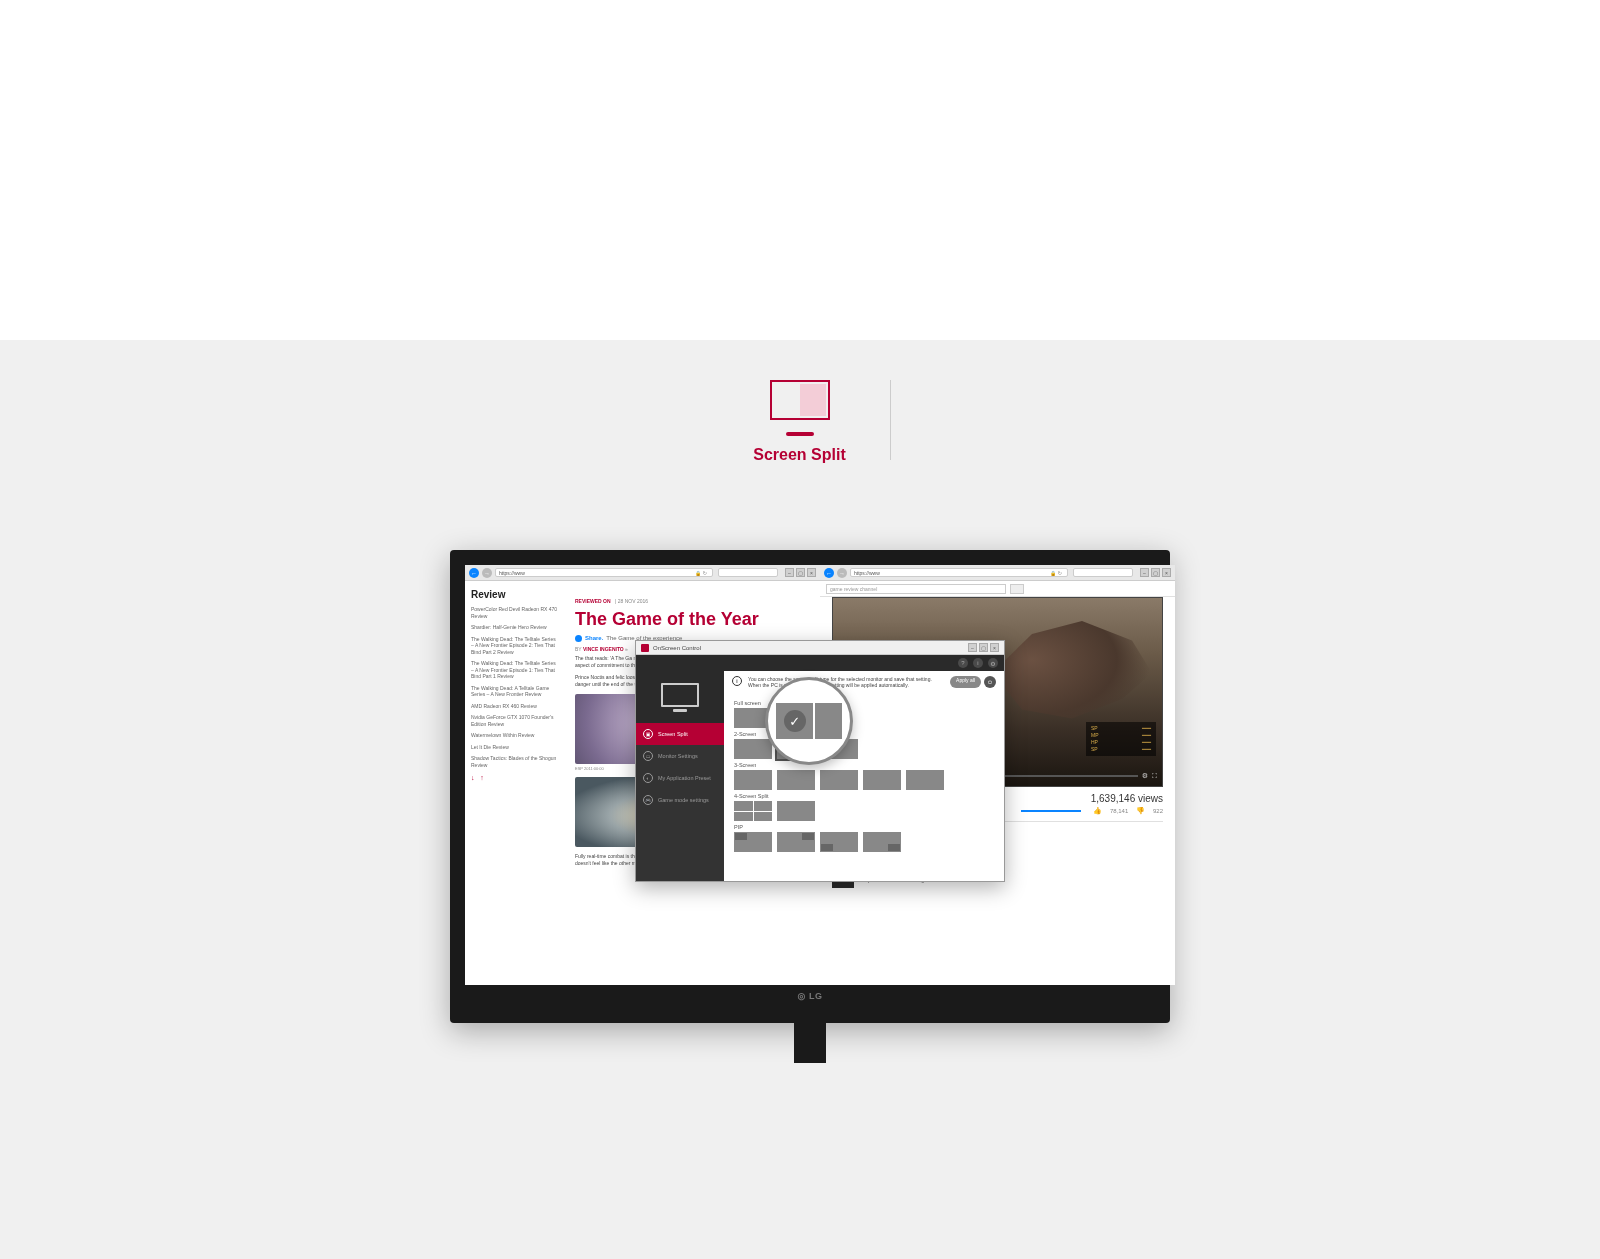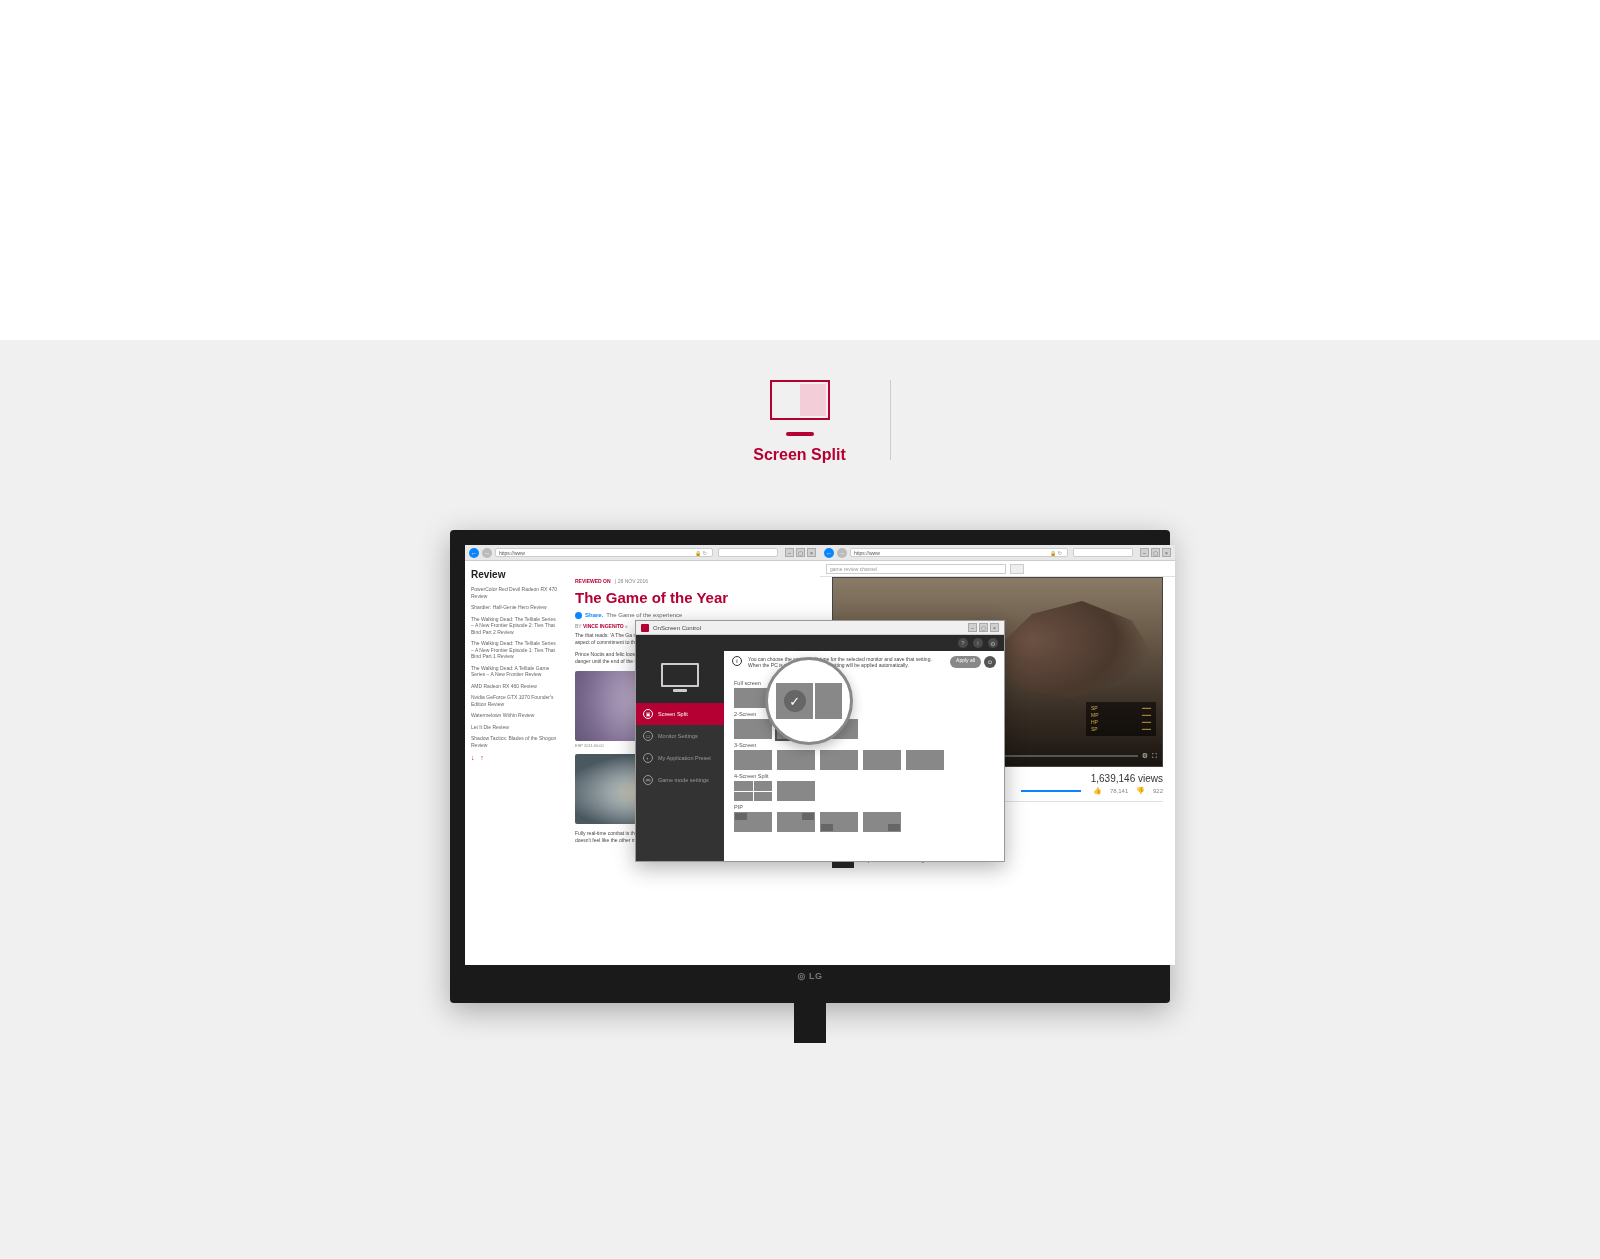--- a/index.html
+++ b/index.html
@@ -17,21 +17,21 @@
 .tab.inactive .tab-icon-frame::after { content:'✻'; position:absolute; left:0; right:0; top:8px; text-align:center; color:#9a9a9a; font-size:14px;}
 .tab.inactive .tab-icon-stand { width: 28px; height: 4px; background:#9a9a9a; border-radius:2px; margin-top:4px; margin-bottom:10px;}
 .tab-label { font-size: 16px; font-weight: 600; }
 .tab.active .tab-label { color: #b50034; }
 .tab.inactive .tab-label { color: #888; font-weight: 400; }
 
 
 .page-bg { position:absolute; top:340px; left:0; right:0; bottom:0; background:#f0f0f0; }
 
 
-.monitor { position: absolute; top: 530px; left: 50%; transform: translateX(-50%); width: 740px; padding-left: 20px; }
+.monitor { position: absolute; top: 550px; left: 50%; transform: translateX(-50%); width: 740px; padding-left: 20px; }
 .bezel { background: #1a1a1a; border-radius: 4px; padding: 15px 15px 22px; box-shadow: 0 8px 30px rgba(0,0,0,.3); }
 .screen { background: #eee; width: 710px; height: 420px; position: relative; overflow: hidden; }
 .monitor-logo { text-align:center; color:#777; font-size:9px; margin-top:6px; font-weight:bold; letter-spacing:.5px;}
 .stand-neck { width: 32px; height: 40px; background:#1a1a1a; margin:0 auto; }
 
 
 .browser { position:absolute; top:0; bottom:0; background:#fff; }
 .browser.left { left:0; width:355px; }
 .browser.right { left:355px; right:0; }
 .browser-chrome { height: 16px; background:#e8e8e8; display:flex; align-items:center; padding:0 4px; gap:3px; font-size:5px; border-bottom:1px solid #ccc; }
@@ -44,21 +44,21 @@
 
 
 .article-area { display:flex; height: calc(100% - 16px); }
 .left-sidebar { width: 100px; background:#fff; padding:8px 6px; }
 .review-hdr { font-size:10px; font-weight:bold; color:#222; margin-bottom:6px;}
 .side-link { font-size:5px; color:#666; line-height:1.3; margin-bottom:5px; }
 .side-arrows { color:#b50034; font-size:7px; margin-top:6px;}
 .article { flex:1; padding:8px 10px; overflow:hidden; }
 .rev-tag { font-size:5px; color:#b50034; font-weight:bold;}
 .rev-date { font-size:5px; color:#888; }
-.article-title { font-size:15px; font-weight:800; color:#b50034; margin:3px 0 5px; line-height:1.1;}
+.article-title { font-size:18px; font-weight:800; color:#b50034; margin:3px 0 5px; line-height:1.1;}
 .share-row { font-size:6px; color:#0a84ff; display:flex; align-items:center; gap:3px; margin-bottom:4px;}
 .share-dot { width:7px; height:7px; border-radius:50%; background:#0a84ff;}
 .share-sub { color:#666; }
 .byline { font-size:5px; color:#888; margin-bottom:3px;}
 .byline b { color:#b50034; }
 .article-body { font-size:5px; color:#444; line-height:1.4; }
 .article-body p { margin-bottom:5px; }
 .article-img { width:100%; height:70px; margin:6px 0; border-radius:2px; }
 .img1 { background: radial-gradient(circle at 30% 40%, #c9b8d4 0%, #7a6a8f 35%, #3a3548 70%, #1a1726 100%); }
 .img2 { background: radial-gradient(ellipse at 50% 55%, #fffbe8 0%, #e8dfc3 25%, #9aa5a8 50%, #4a5860 80%); }

